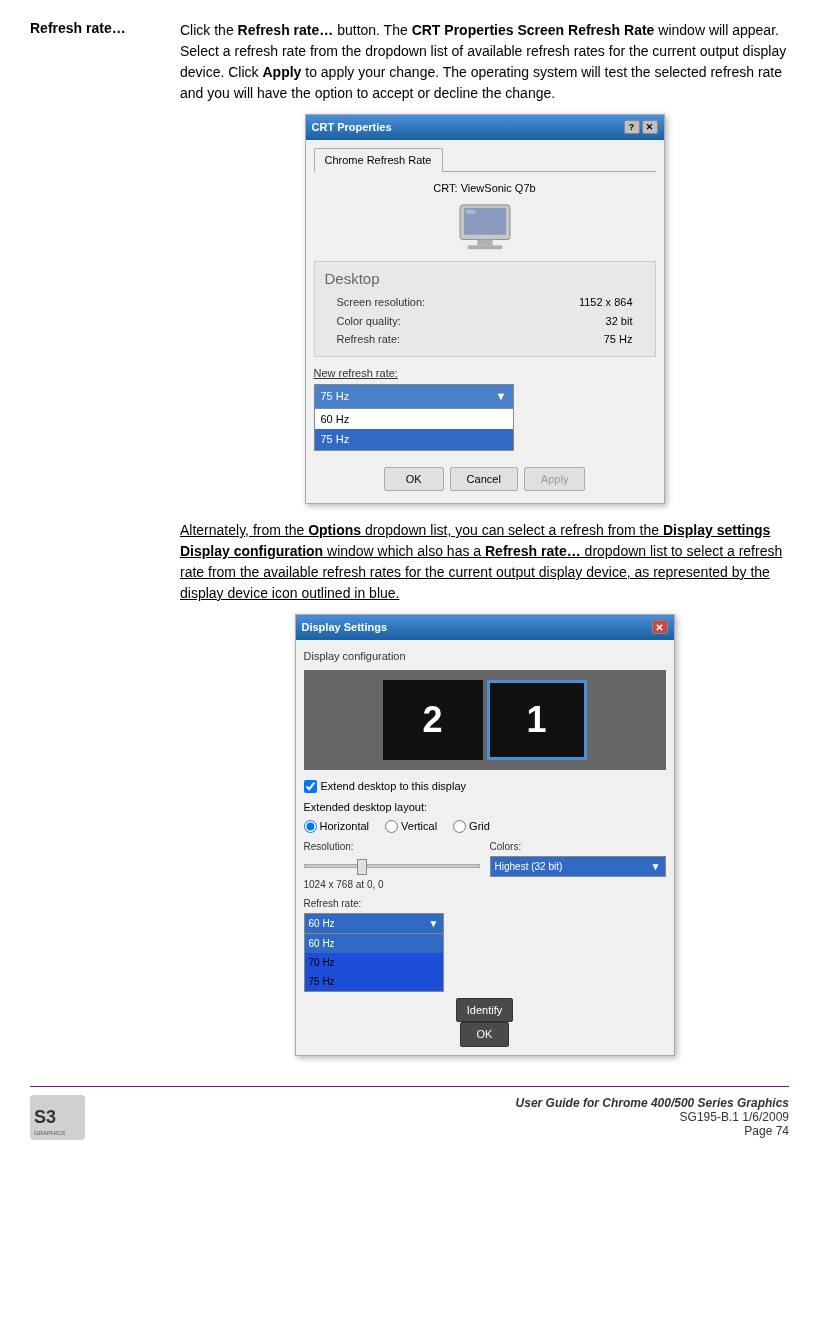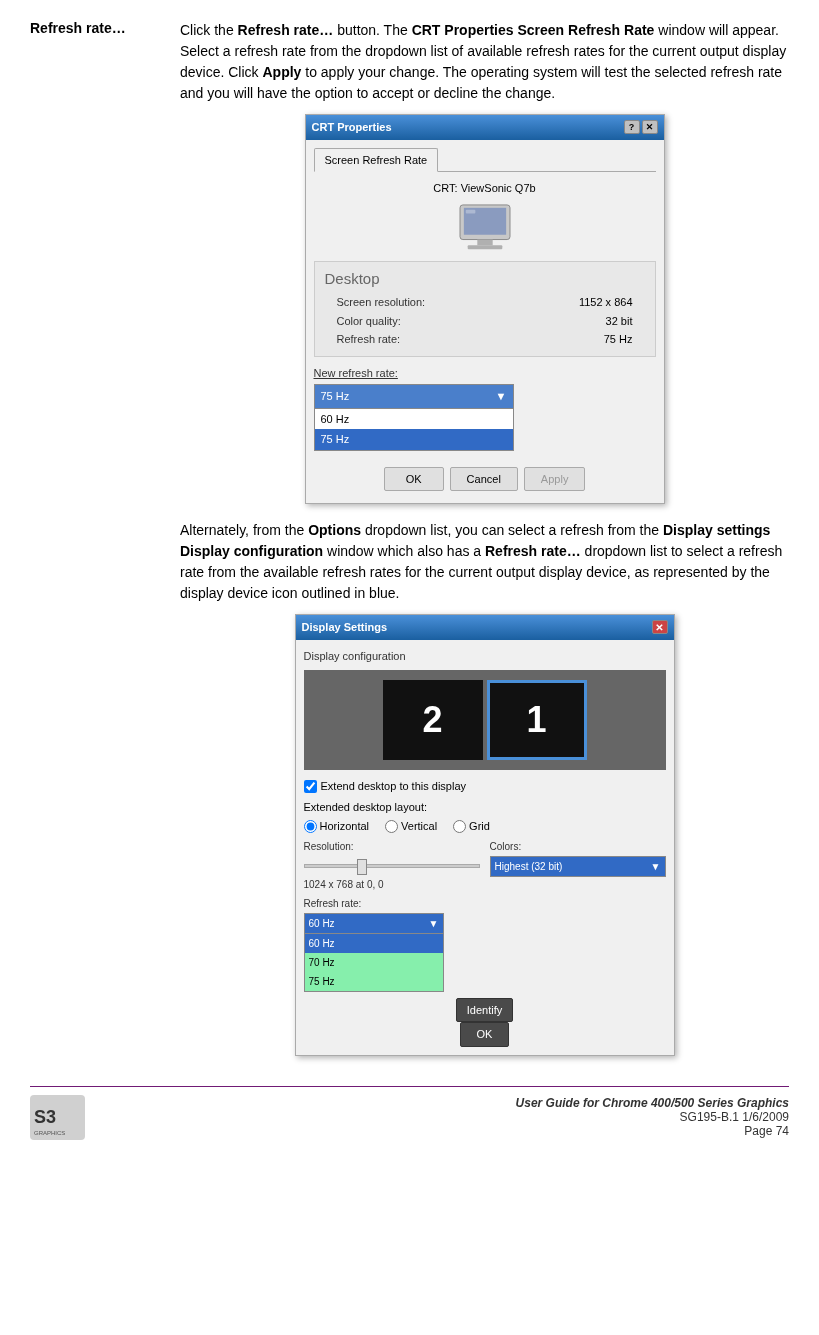--- a/index.html
+++ b/index.html
@@ -192,20 +192,21 @@
       text-align: center;
     }
     .dlg-btn.disabled {
       color: #999;
       cursor: default;
     }
 
     
     .second-section {
       margin-top: 12px;
+      text-decoration: underline;
     }
 
     
     .display-dialog-container {
       display: flex;
       justify-content: center;
       margin: 8px 0 10px 0;
     }
     .display-dialog-box {
       width: 380px;
@@ -389,21 +390,21 @@
       font-size: 10px;
     }
     .refresh-options {
       width: 140px;
       border: 1px solid #888;
       border-top: none;
     }
     .refresh-option {
       padding: 2px 4px;
       font-size: 10px;
-      background: #86efac;
+      background: #1d4ed8;
     }
     .display-bottom-row {
       display: flex;
       justify-content: space-between;
       align-items: center;
       margin-top: 6px;
       flex-direction: column;
     }
     .identify-btn {
       padding: 3px 10px;
@@ -474,21 +475,21 @@
             <div class="dialog-titlebar-buttons">
               <div class="dialog-titlebar-btn">?</div>
               <div class="dialog-titlebar-btn">✕</div>
             </div>
           </div>
 
           <div class="dialog-body">
 
             <div class="tab-strip">
               <div class="tab-item active">
-                <span>Screen Refresh Rate</span>
+                <span>Chrome Refresh Rate</span>
               </div>
             </div>
 
             <div class="crt-monitor-label">
               <span>CRT: ViewSonic Q7b</span>
             </div>
 
             <div style="text-align:center; margin: 6px 0;">
               <svg class="crt-monitor-svg" viewBox="0 0 60 52" width="60" height="52">
                 <rect x="4" y="2" width="52" height="36" rx="3" fill="#c8c8c8" stroke="#888" stroke-width="1"></rect>

